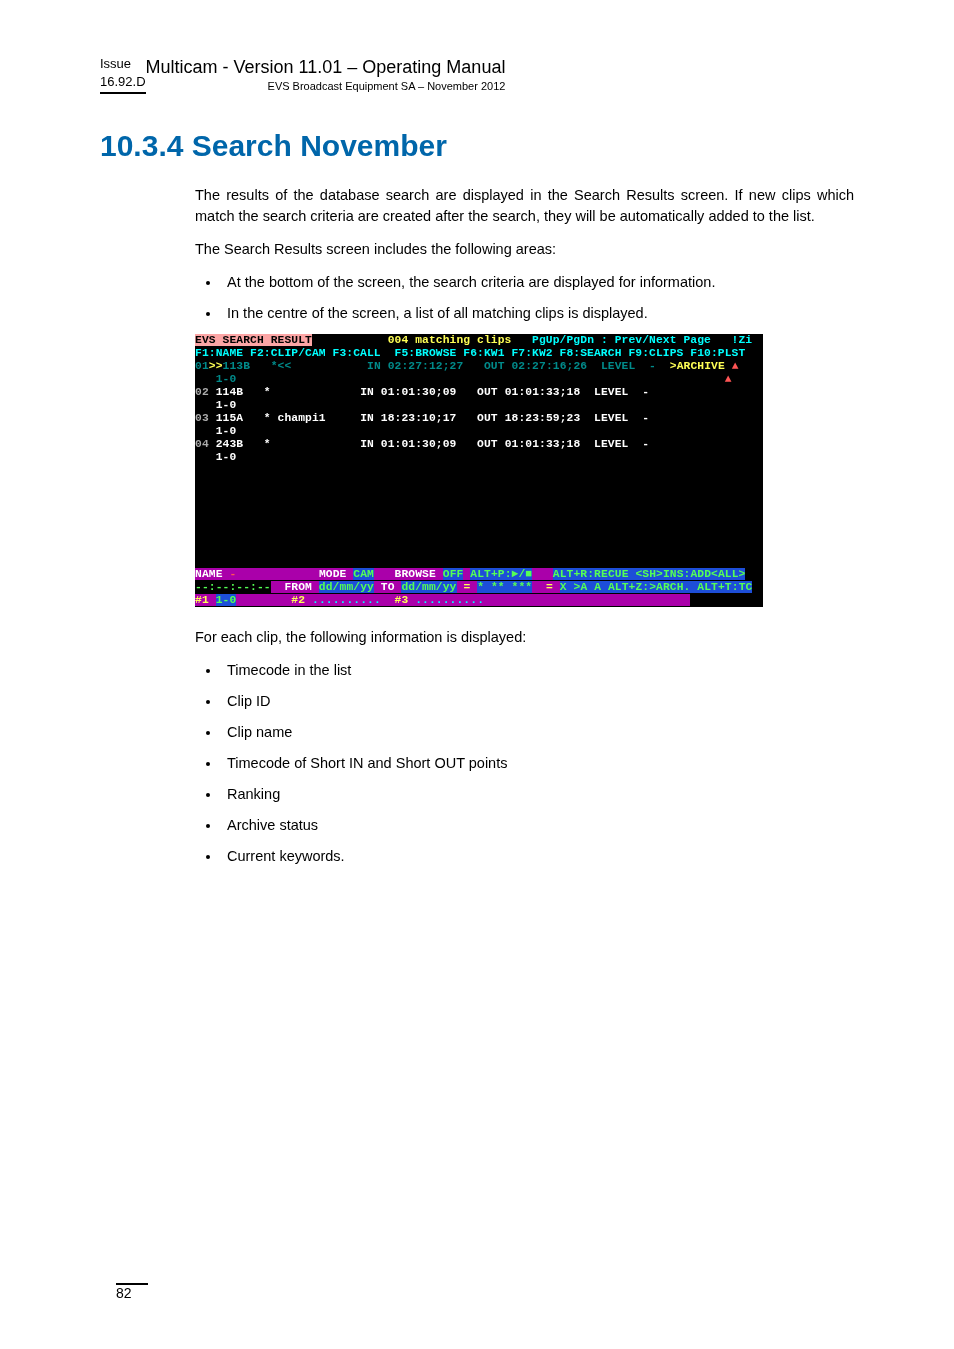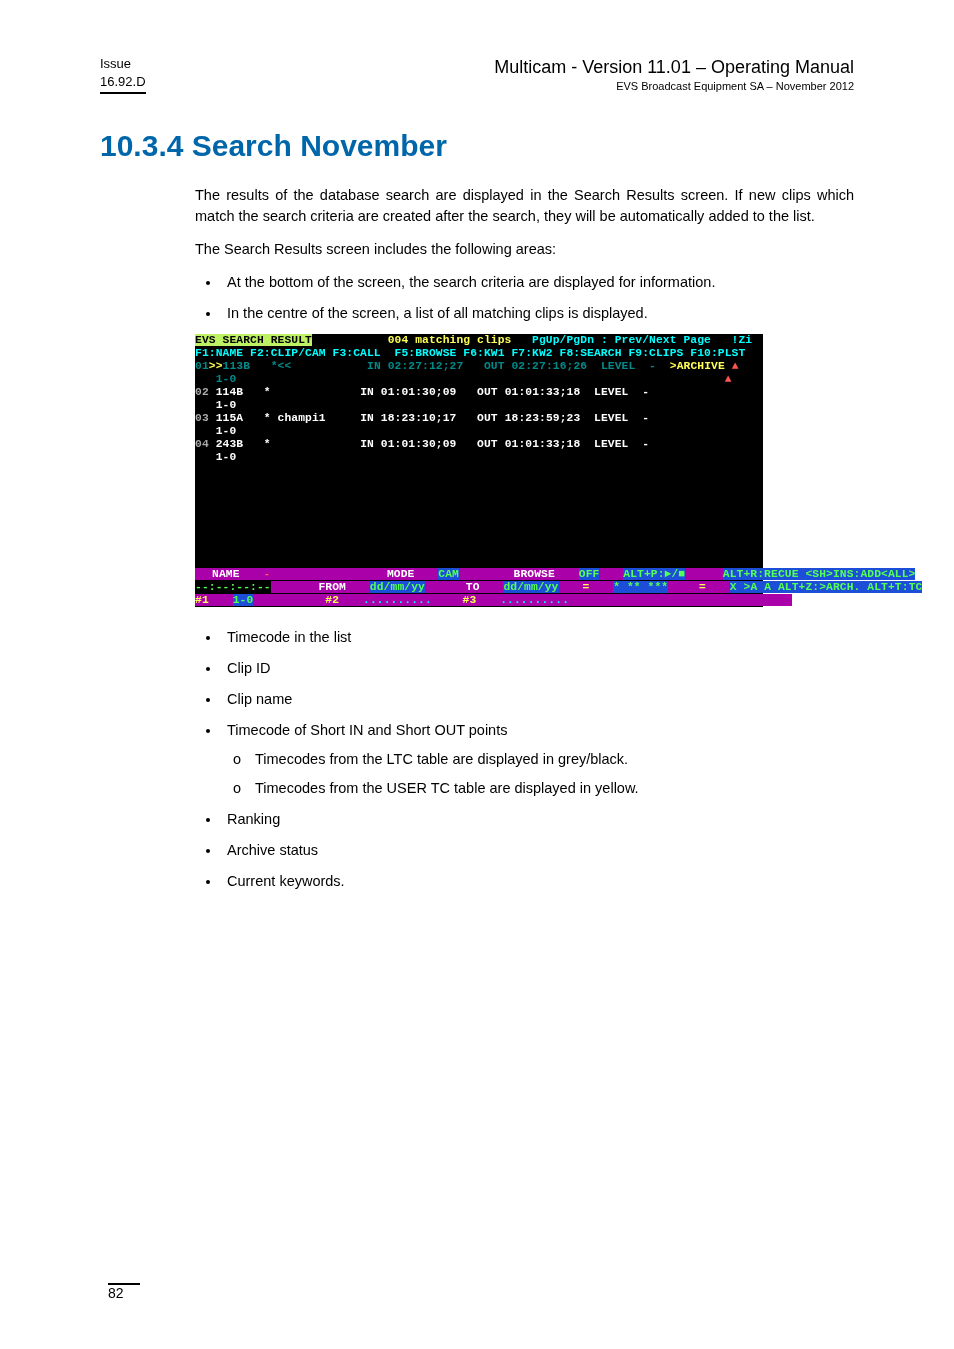--- a/index.html
+++ b/index.html
@@ -7,21 +7,21 @@
       font-family: Arial, Helvetica, sans-serif;
       background: #fff;
       width: 954px;
       height: 1349px;
       position: relative;
       padding: 55px 100px 40px 100px;
       color: #000;
     }
     .header-row {
       display: flex;
-      justify-content: space-between;
+      justify-content: flex-start;
       align-items: flex-end;
       font-size: 13px;
       border-bottom: none;
       margin-bottom: 4px;
     }
     .header-left {
       display: inline-block;
       border-bottom: 2px solid #000;
       padding-bottom: 2px;
       line-height: 1.35;
@@ -68,44 +68,44 @@
       color: #aaa;
       line-height: 1.15;
       padding: 0;
       margin: 8px 0 20px 0;
       white-space: pre;
       width: 568px;
       letter-spacing: 0.1px;
     }
     .tw { color: #ffffff; }
     .tc { color: #00ffff; }
-    .tc-invert { color: #000; background: #bef264; }
+    .tc-invert { color: #000; background: #fca5a5; }
     .tcd { color: #008a8a; }
     .ty { color: #ffff55; }
     .tg { color: #aaaaaa; }
     .tge { color: #55ff55; }
-    .tm { background: #aa00aa; color: #fff; padding-left: 17px; }
+    .tm { background: #aa00aa; color: #fff; }
     .tm-a { background: #1d4ed8; color: #55ff55; }
     .tm-r { background: #aa00aa; color: #ff5555; }
     .tm-y { background: #aa00aa; color: #ffff55; }
     .tm-c { background: #aa00aa; color: #00ffff; }
     .tred { color: #ff5555; }
 
     h2.sub {
       font-size: 23px;
       font-weight: bold;
       color: #000;
       margin-top: 18px;
       margin-bottom: 14px;
     }
 
     .footer {
       position: absolute;
       bottom: 48px;
-      left: 108px;
+      left: 116px;
       font-size: 14px;
       border-top: 2px solid #000;
       padding-top: 0;
       width: 32px;
       text-align: left;
     }
   </style>
 </head>
 <body>
 
@@ -145,30 +145,27 @@
 
 
 
 
 
 
 <span class="tm">NAME</span><span class="tm"> </span><span class="tm-r">-</span><span class="tm">            </span><span class="tm">MODE</span><span class="tm"> </span><span class="tm-a">CAM</span><span class="tm">   </span><span class="tm">BROWSE</span><span class="tm"> </span><span class="tm-a">OFF</span><span class="tm"> </span><span class="tm-a">ALT+P:►/■</span><span class="tm">   </span><span class="tm-a">ALT+R:RECUE &lt;SH&gt;INS:ADD&lt;ALL&gt;</span>
 <span class="tge">--:--:--:--</span><span class="tm">  </span><span class="tm">FROM</span><span class="tm"> </span><span class="tm-a">dd/mm/yy</span><span class="tm"> </span><span class="tm">TO</span><span class="tm"> </span><span class="tm-a">dd/mm/yy</span><span class="tm"> </span><span class="tm-y">=</span><span class="tm"> </span><span class="tm-a">* ** ***</span><span class="tm">  </span><span class="tm-y">=</span><span class="tm"> </span><span class="tm-a">X &gt;A A ALT+Z:&gt;ARCH. ALT+T:TC</span>
 <span class="tm-y">#1</span><span class="tm"> </span><span class="tm-a">1-0</span><span class="tm">        </span><span class="tm-y">#2</span><span class="tm"> </span><span class="tm-c">..........</span><span class="tm">  </span><span class="tm-y">#3</span><span class="tm"> </span><span class="tm-c">..........</span><span class="tm">                              </span></div>
 
+  <p>For each clip, the following information is displayed:</p>
   <ul class="bul">
     <li>Timecode in the list</li>
     <li>Clip ID</li>
     <li>Clip name</li>
     <li>
       <span>Timecode of Short IN and Short OUT points</span>
-      <ul class="sub">
-        <li>Timecodes from the LTC table are displayed in grey/black.</li>
-        <li>Timecodes from the USER TC table are displayed in yellow.</li>
-      </ul>
     </li>
     <li>Ranking</li>
     <li>Archive status</li>
     <li>Current keywords.</li>
   </ul>
 </div>
 
 <div class="footer">82</div>
 
 </body></html>

